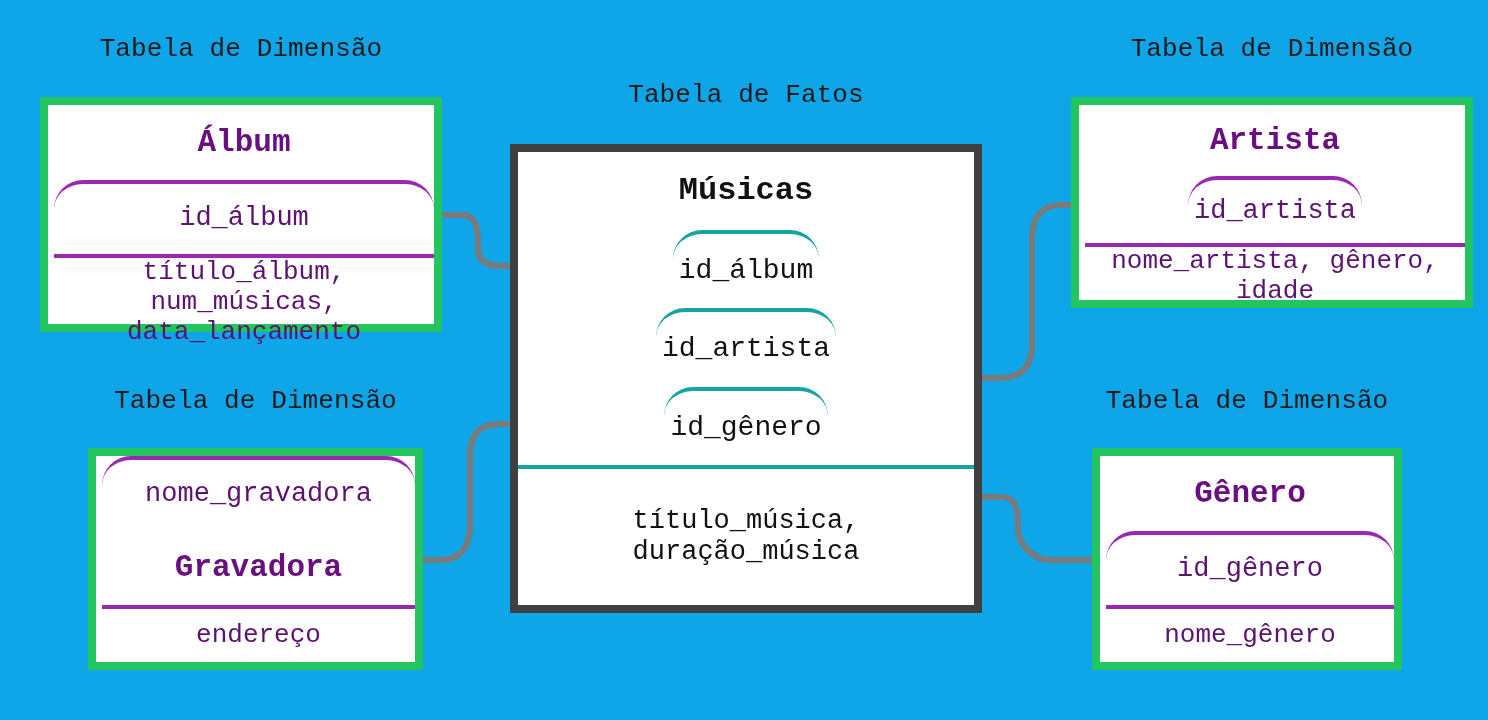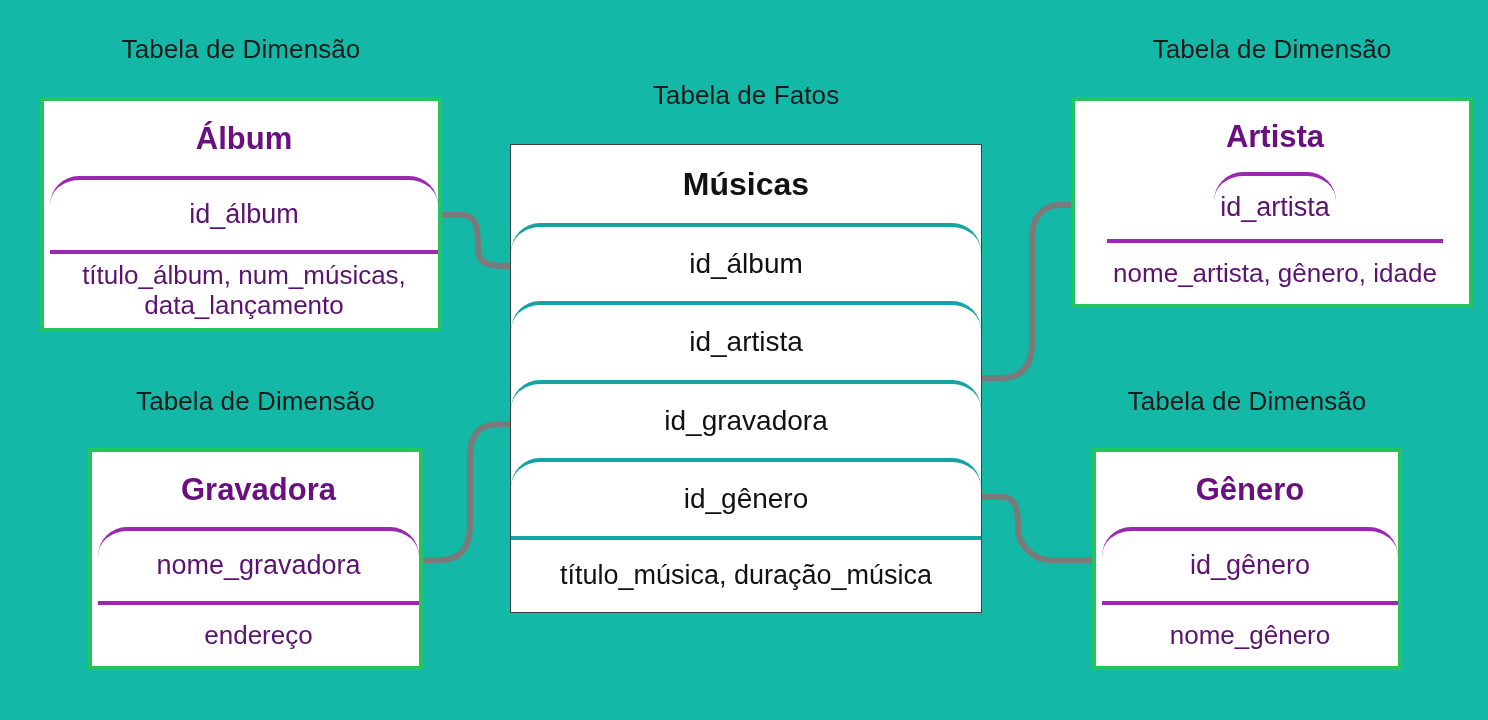--- a/index.html
+++ b/index.html
@@ -4,22 +4,22 @@
 <style>
   html, body {
     margin: 0;
     padding: 0;
     background: #ffffff;
   }
   #canvas {
     position: relative;
     width: 1488px;
     height: 720px;
-    background: #14b8a6;
-    font-family: Liberation Sans, sans-serif;
+    background: #0ea5e9;
+    font-family: Liberation Mono, monospace;
     overflow: hidden;
   }
 
   
   .caption {
     position: absolute;
     color: #1a1a1a;
     font-size: 26px;
     font-weight: 400;
     white-space: nowrap;
@@ -29,25 +29,26 @@
 
   
   .entity {
     position: absolute;
     box-sizing: border-box;
     background: #ffffff;
     display: flex;
     flex-direction: column;
   }
   .entity.dim {
-    border: 4px solid #22c55e;
+    border: 8px solid #22c55e;
     padding-left: 6px;
   }
   .entity.fact {
-    border: 1px solid #404040;
+    border: 8px solid #404040;
+    align-items: center;
   }
 
   .row {
     box-sizing: border-box;
     display: flex;
     align-items: center;
     justify-content: center;
     text-align: center;
     line-height: 1.15;
     padding: 0 6px;
@@ -108,38 +109,37 @@
     <div class="row field" style="height:74px; flex:0 0 74px;">id_álbum</div>
     <div class="row attrs" style="flex:1 1 auto;">título_álbum, num_músicas, data_lançamento</div>
   </div>
 
   <div class="caption" style="left:510px; top:80px; width:472px;">Tabela de Fatos</div>
 
   <div class="entity fact" style="left:510px; top:144px; width:472px; height:469px;">
     <div class="row head" style="height:78px; flex:0 0 78px;">Músicas</div>
     <div class="row field" style="height:78px; flex:0 0 78px;">id_álbum</div>
     <div class="row field" style="height:79px; flex:0 0 79px;">id_artista</div>
-    <div class="row field" style="height:78px; flex:0 0 78px;">id_gravadora</div>
     <div class="row field" style="height:78px; flex:0 0 78px;">id_gênero</div>
     <div class="row attrs" style="flex:1 1 auto;">título_música, duração_música</div>
   </div>
 
   <div class="caption" style="left:1071px; top:34px; width:402px;">Tabela de Dimensão</div>
 
   <div class="entity dim" style="left:1071px; top:97px; width:402px; height:211px;align-items:center;">
     <div class="row head" style="height:71px; flex:0 0 71px;">Artista</div>
     <div class="row field" style="height:67px; flex:0 0 67px;">id_artista</div>
     <div class="row attrs" style="flex:1 1 auto;">nome_artista, gênero, idade</div>
   </div>
 
   <div class="caption" style="left:88px; top:386px; width:335px;">Tabela de Dimensão</div>
 
   <div class="entity dim" style="left:88px; top:448px; width:335px; height:222px;">
+    <div class="row field" style="height:74px; flex:0 0 74px;">nome_gravadora</div>
     <div class="row head" style="height:75px; flex:0 0 75px;">Gravadora</div>
-    <div class="row field" style="height:74px; flex:0 0 74px;">nome_gravadora</div>
     <div class="row attrs" style="flex:1 1 auto;text-align:right;">endereço</div>
   </div>
 
   <div class="caption" style="left:1092px; top:386px; width:310px;">Tabela de Dimensão</div>
 
   <div class="entity dim" style="left:1092px; top:448px; width:310px; height:222px;">
     <div class="row head" style="height:75px; flex:0 0 75px;">Gênero</div>
     <div class="row field" style="height:74px; flex:0 0 74px;">id_gênero</div>
     <div class="row attrs" style="flex:1 1 auto;">nome_gênero</div>
   </div>

